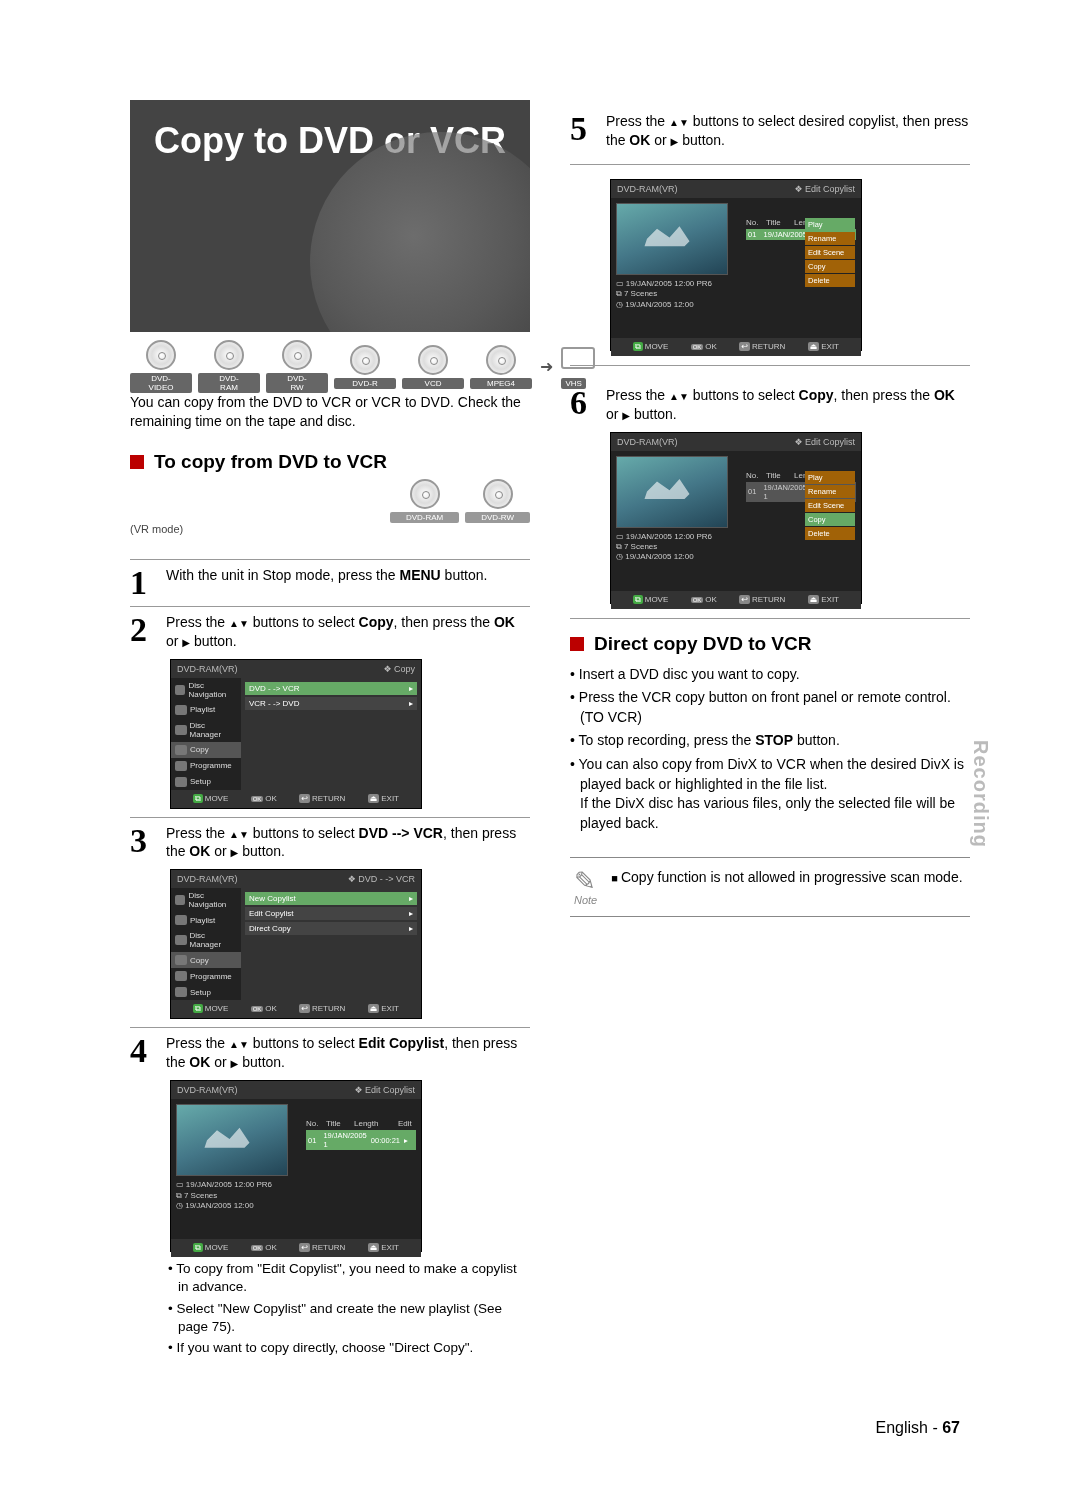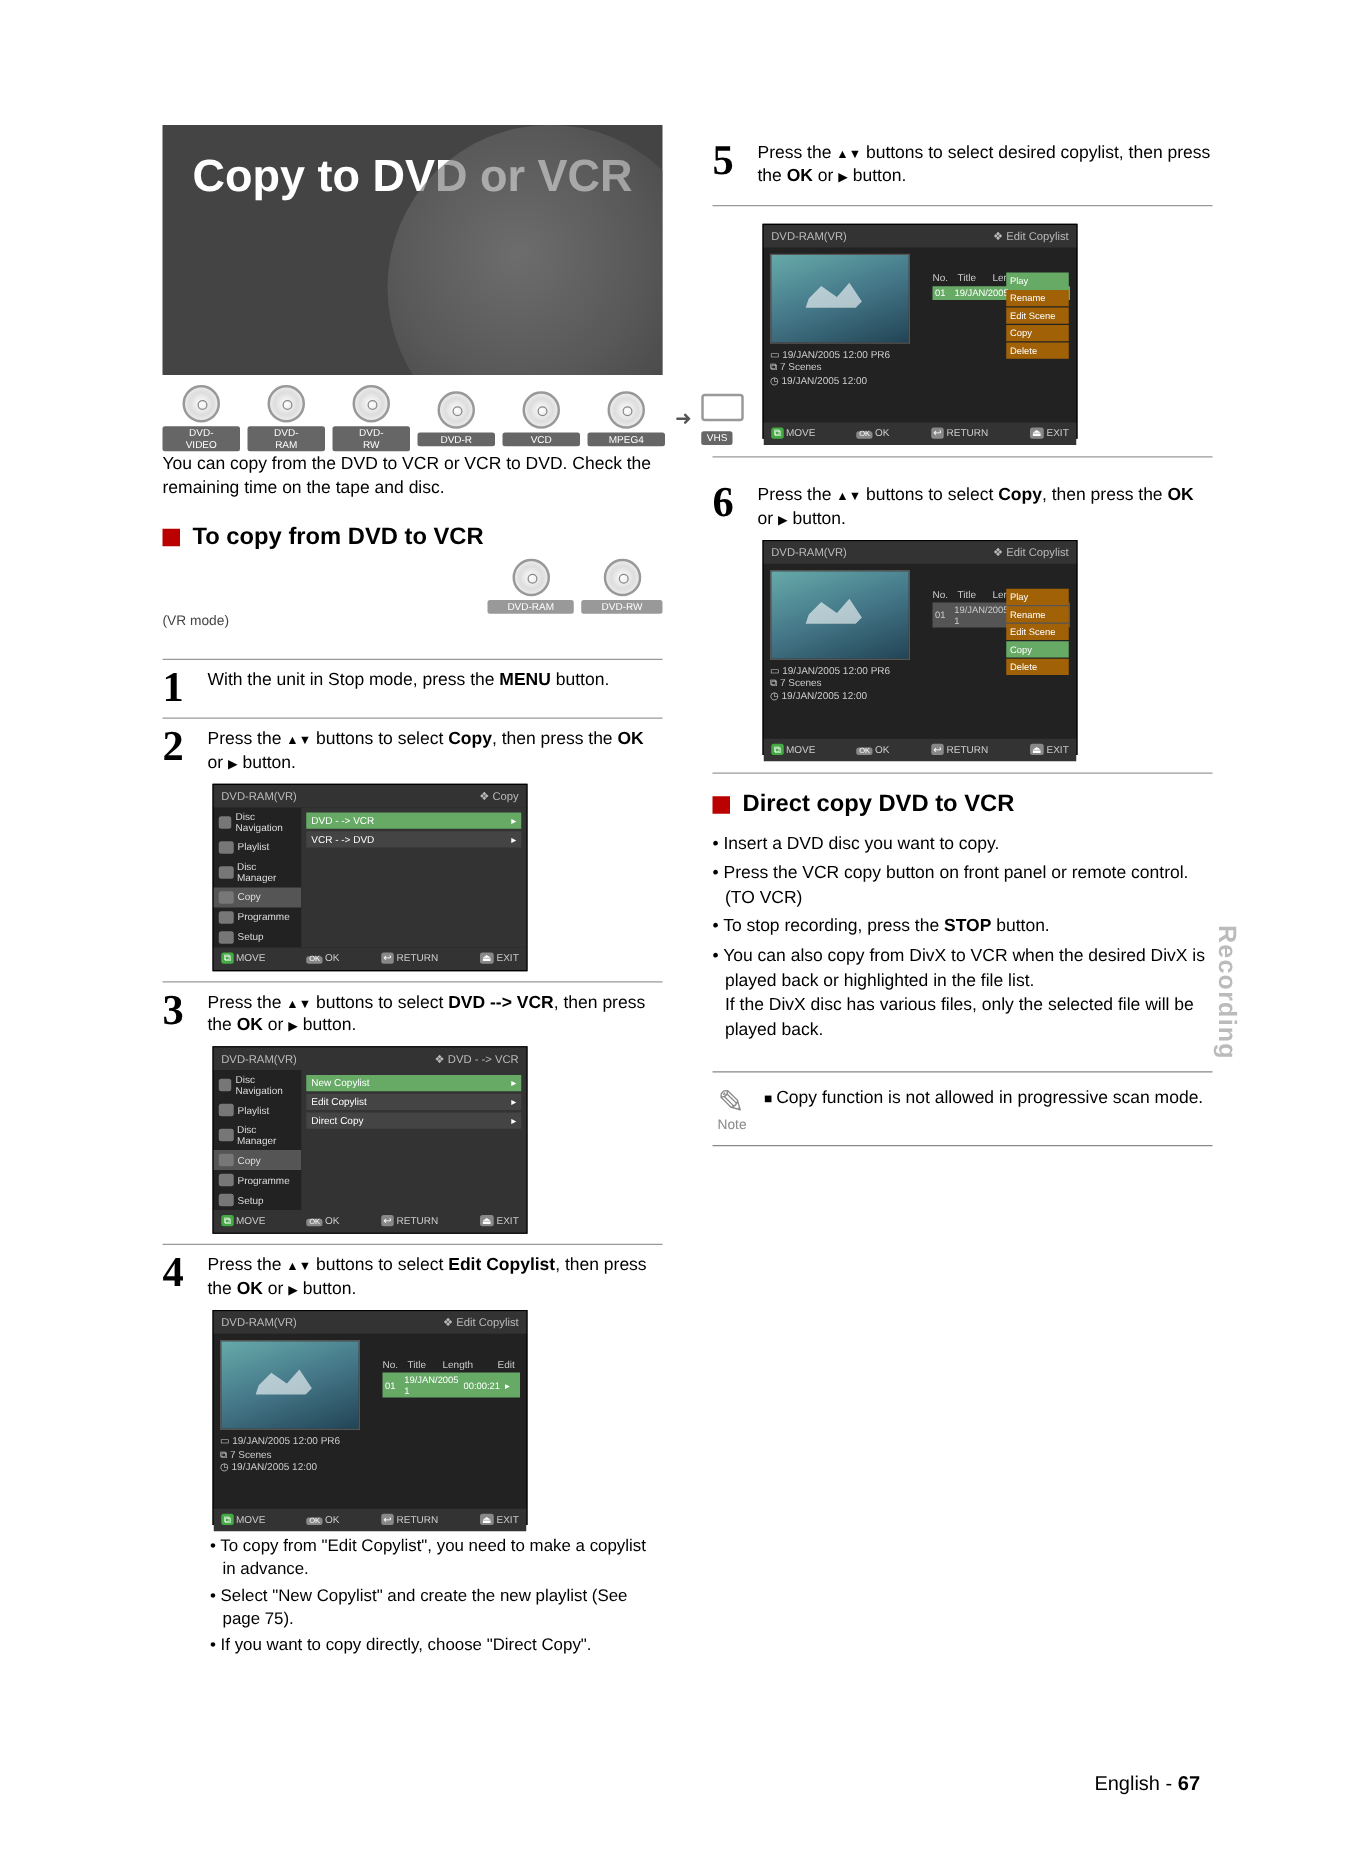--- a/index.html
+++ b/index.html
@@ -22,21 +22,21 @@
     gap: 40px;
   }
   .col {
     flex: 1;
     min-width: 0;
   }
   
   .banner {
     background: #444;
     color: #fff;
-    height: 200px;
+    height: 232px;
     position: relative;
     overflow: hidden;
     margin-bottom: 8px;
   }
   .banner::after{
     content:"";
     position:absolute;
     right:-40px;
     bottom:-60px;
     width:260px;height:260px;
@@ -104,21 +104,21 @@
   .osd .hdr .diamond::before{content:"❖ ";}
   .osd .main{display:flex;}
   .osd .side{width:70px;}
   .osd .side .itm{padding:3px 4px;color:#ddd;font-size:8px;display:flex;gap:3px;align-items:center;}
   .osd .side .itm.sel{background:#555;}
   .osd .side .ic{width:12px;height:10px;background:#777;border-radius:2px;display:inline-block;}
   .osd .panel{flex:1;background:#333;padding:4px;}
   .osd .row{background:#444;color:#fff;padding:2px 4px;margin-bottom:2px;font-size:8px;display:flex;justify-content:space-between;align-items:center;}
   .osd .row.sel{background:#6a6;}
   .osd .row .chev::after{content:"▸";}
-  .osd .ftr{display:flex;gap:8px;padding:4px 6px;background:#333;font-size:8px;justify-content:space-between;}
+  .osd .ftr{display:flex;gap:8px;padding:4px 22px;background:#333;font-size:8px;justify-content:space-between;}
   .osd .ftr span::before{margin-right:2px;}
   .osd .ftr .mv::before{content:"⧉";background:#4a4;color:#fff;padding:0 2px;border-radius:2px;}
   .osd .ftr .ok::before{content:"OK";background:#888;color:#fff;padding:0 2px;border-radius:2px;font-size:6px;}
   .osd .ftr .ret::before{content:"↩";background:#888;color:#fff;padding:0 2px;border-radius:2px;}
   .osd .ftr .ex::before{content:"⏏";background:#888;color:#fff;padding:0 2px;border-radius:2px;}
   
   .osd.thumb .main{display:block;padding:5px;}
   .osd.thumb .tn{
     width:110px;height:70px;background:linear-gradient(160deg,#6aa 0%, #478 50%, #245 100%);
     border:1px solid #555;margin-bottom:4px;position:relative;
@@ -151,21 +151,21 @@
   ul.bul li::before{content:"• ";}
   ul.bul2{list-style:none;padding:0;margin:10px 0;}
   ul.bul2 li{font-size:14px;line-height:1.4;text-indent:-10px;padding-left:10px;margin-bottom:4px;}
   ul.bul2 li::before{content:"• ";}
   
   .note{
     border-top:1px solid #888;border-bottom:1px solid #888;
     padding:10px 4px;margin-top:24px;display:flex;gap:14px;align-items:flex-start;
   }
   .note .nicon{font-size:26px;color:#888;line-height:1;}
-  .note .nlbl{font-size:11px;color:#888;text-align:center;}
+  .note .nlbl{font-size:11px;color:#888;text-align:center;font-style:italic;}
   .note .ntxt{font-size:14px;line-height:1.4;}
   .note .ntxt::before{content:"■ ";font-size:11px;}
   
   .side-label{
     position:absolute;right:88px;top:740px;
     writing-mode:vertical-rl;
     font-size:20px;font-weight:bold;color:#bbb;letter-spacing:1px;
   }
   .footer{
     position:absolute;right:120px;bottom:50px;

